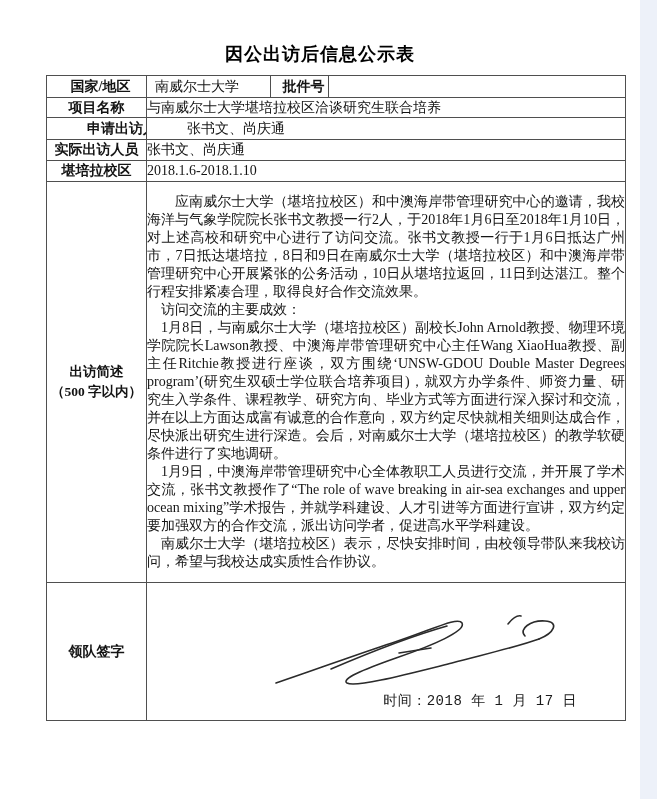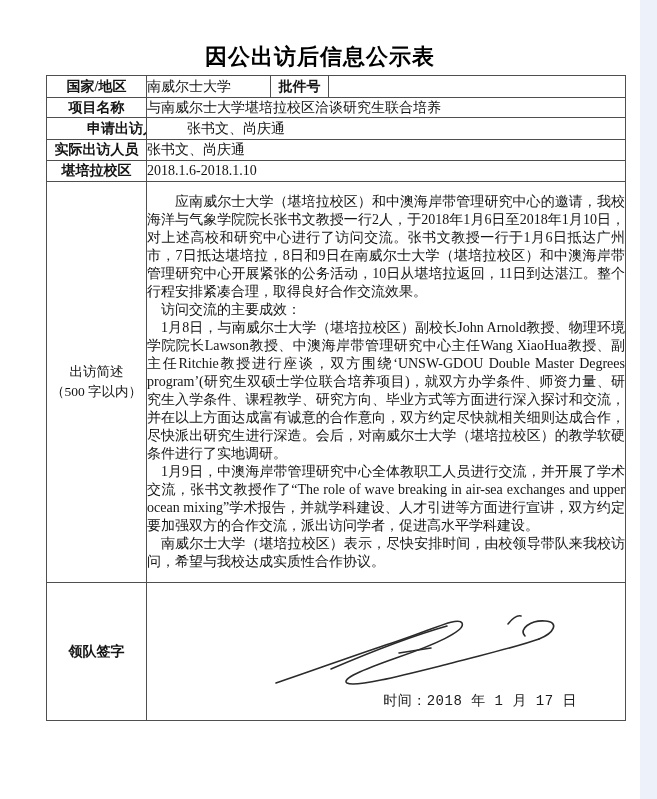--- a/index.html
+++ b/index.html
@@ -6,50 +6,50 @@
   body{
     width:657px;height:799px;background:#ffffff;
     font-family:"Liberation Serif","DejaVu Serif",serif;
     color:#141414;
     -webkit-font-smoothing:antialiased;
   }
   .page{position:relative;width:657px;height:799px;background:#ffffff;overflow:hidden;}
   .edge-strip{position:absolute;top:0;right:0;width:17px;height:799px;background:#edf1f9;}
   .doc-title{
     position:absolute;top:42px;left:0;width:640px;margin:0;
-    text-align:center;font-size:22px;font-weight:bold;letter-spacing:1px;color:#000;
+    text-align:center;font-size:18px;font-weight:bold;letter-spacing:1px;color:#000;
   }
   .form-table{
     position:absolute;left:46px;top:75px;width:579px;
     border-collapse:collapse;table-layout:fixed;
   }
   .form-table td{
     border:1px solid #4f4f4f;
     font-size:14px;line-height:18px;
     padding:0;vertical-align:middle;
     overflow:hidden;
   }
   .lbl{font-weight:bold;text-align:center;white-space:nowrap;}
   .val{padding-left:8px;}
-  tr.r1 td{height:21px;}
+  tr.r1 td{height:21px;padding-left:8px;}
   tr.r2 td{height:19px;}
   tr.r3 td{height:21px;padding-left:40px;}
   tr.r4 td{height:20px;}
   tr.r5 td{height:20px;}
   tr.r6 td{height:400px;margin-left:32px;}
   tr.r7 td{height:137px;font-family:Liberation Mono, monospace;}
   .summary-cell{
     vertical-align:top;
     padding:4px 7px 0 9px;
     text-align:justify;
   }
   .summary-cell p{margin:0;line-height:18px;font-size:14px;}
   .ind2{text-indent:2em;}
   .ind1{text-indent:1em;}
-  .sum-lbl-line{line-height:20px;font-weight:normal;font-size:13.5px;text-align:center;}
+  .sum-lbl-line{line-height:20px;font-weight:bold;font-size:13.5px;text-align:center;}
   .sig-td{vertical-align:top;}
   .sig-wrap{position:relative;width:100%;height:137px;}
   .sig-svg{position:absolute;left:-147px;top:-584px;width:657px;height:799px;pointer-events:none;}
   .time-line{
     position:absolute;right:48px;bottom:10px;
     font-size:14px;letter-spacing:0.5px;color:#1a1a1a;margin-top:40px;
   }
 </style>
 </head>
 <body>

